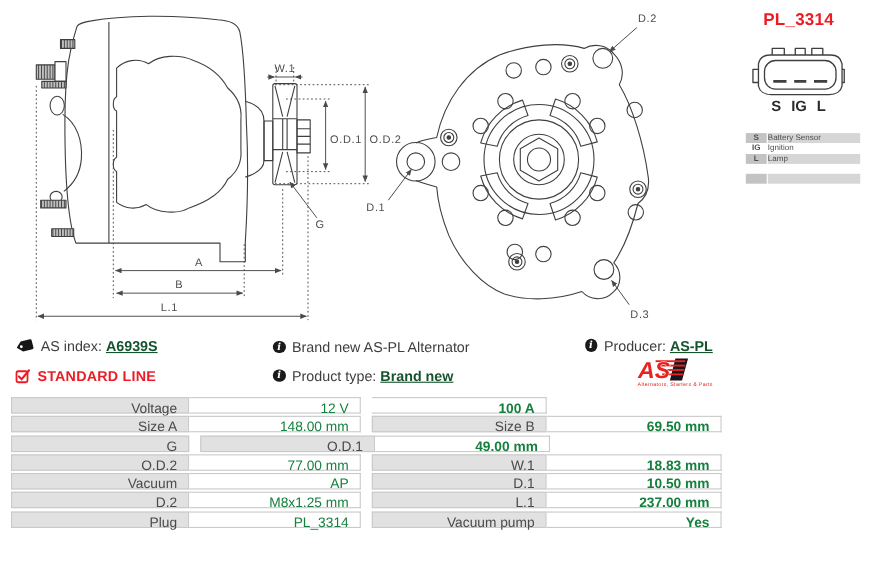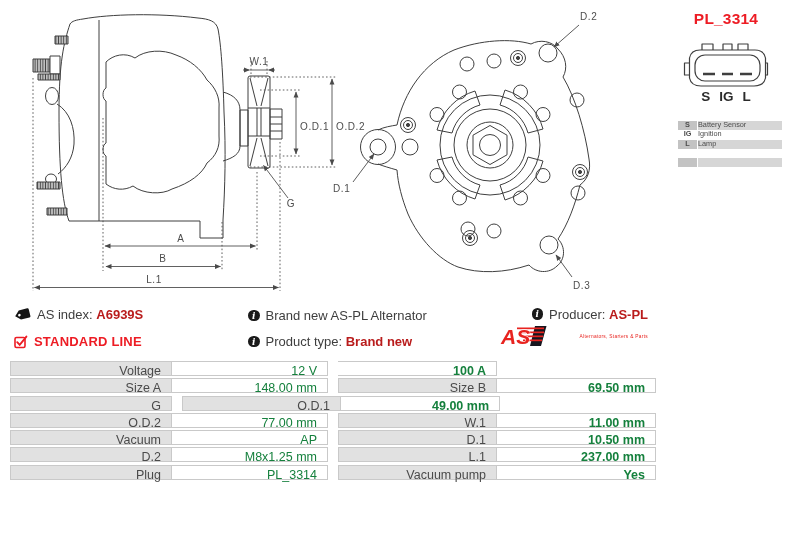--- a/index.html
+++ b/index.html
@@ -25,27 +25,27 @@
   .legend-key{width:19px;text-align:center;font-weight:bold;}
   .legend-lbl{width:84px;}
   .lg-dark{background:#c3c3c3;}
   .lg-light{background:#d6d6d6;}
   .lg-white{background:#ffffff;}
   .legend-row.empty{margin-top:9.2px;}
 
   
   .info-line{position:absolute;display:flex;align-items:center;gap:6px;
              font-size:13px;color:#3e3e3e;white-space:nowrap;}
-  .info-line b{color:#b91c1c;}
+  .info-line b{color:#14532d;text-decoration:underline;}
   .info-icon{width:11.5px;height:11.5px;border-radius:50%;background:#1a1a1a;color:#fff;
              display:flex;align-items:center;justify-content:center;flex:0 0 auto;
              font:italic bold 9px "DejaVu Serif",serif;}
   .red-text{color:#ed1c24;font-weight:bold;letter-spacing:0.2px;}
-  .logo-wrap{position:absolute;right:152px;top:325px;display:flex;flex-direction:row;
-             align-items:center;gap:32px;}
+  .logo-wrap{position:absolute;right:152px;top:325px;display:flex;flex-direction:column;
+             align-items:flex-start;}
   .logo-tagline{font-size:4.8px;color:#e8231f;letter-spacing:0.3px;margin-top:1px;}
 
   
   .spec-table{left:10px;top:361px;}
   .spec-row{display:flex;margin-bottom:2.3px;}
   .spec-row > div{box-sizing:border-box;height:15px;line-height:19px;
                   text-align:right;padding-right:10px;font-size:12.5px;}
   .sl{background:#e1e1e1;border:1px solid #c9c9c9;color:#4a4a4a;}
   .sv{background:#ffffff;border:1px solid #c9c9c9;border-left:none;color:#15803d;}
   .c1{width:162px;} .c2{width:156px;}
@@ -310,21 +310,21 @@
     <div class="sl c1">G</div>
     <div class="gap3"></div>
     <div class="sl c3">O.D.1</div>
     <div class="sv c4">49.00 mm</div>
   </div>
   <div class="spec-row">
     <div class="sl c1">O.D.2</div>
     <div class="sv c2">77.00 mm</div>
     <div class="gap3"></div>
     <div class="sl c3">W.1</div>
-    <div class="sv c4">11.00 mm</div>
+    <div class="sv c4">18.83 mm</div>
   </div>
   <div class="spec-row">
     <div class="sl c1">Vacuum</div>
     <div class="sv c2">AP</div>
     <div class="gap3"></div>
     <div class="sl c3">D.1</div>
     <div class="sv c4">10.50 mm</div>
   </div>
   <div class="spec-row">
     <div class="sl c1">D.2</div>

